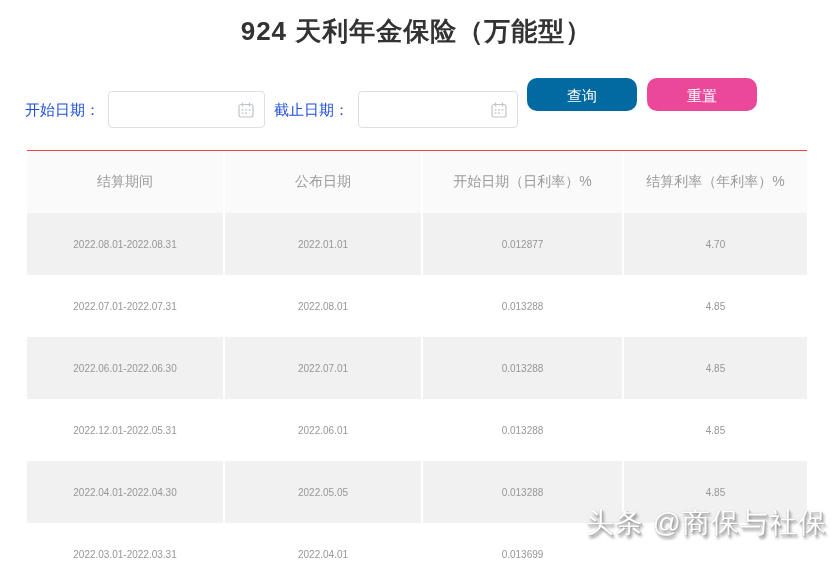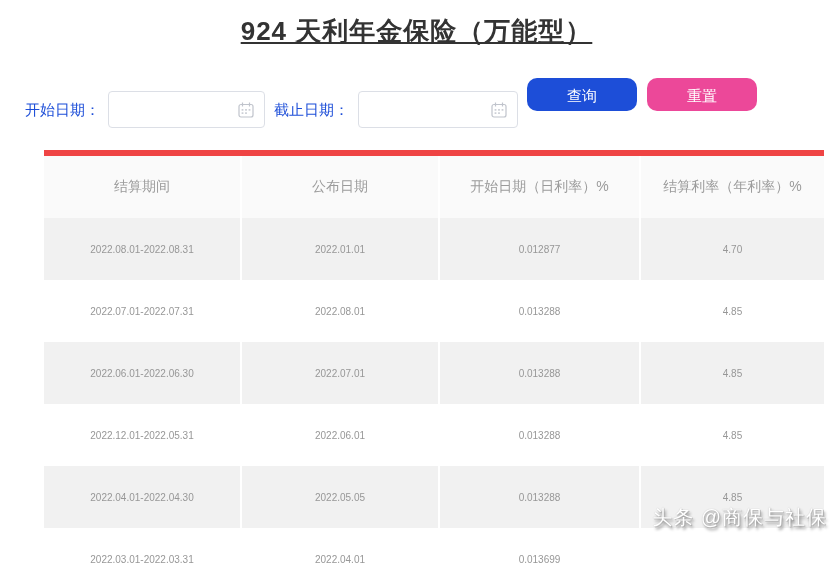--- a/index.html
+++ b/index.html
@@ -9,21 +9,20 @@
     position: relative;
     overflow: hidden;
     font-family: "Liberation Sans", "DejaVu Sans", sans-serif;
   }
   
   .page-title {
     position: absolute; top: 14px; left: 0; width: 833px;
     text-align: center;
     font-size: 26px; font-weight: 700; color: #333333;
     letter-spacing: 1px;
-    text-decoration: underline;
   }
   
   .flt-label {
     position: absolute; top: 101px;
     font-size: 15px; color: #1d4ed8; white-space: nowrap;
   }
   #start-label { left: 25px; }
   #end-label   { left: 274px; }
   .date-input {
     position: absolute; top: 91px; height: 37px; width: 157px;
@@ -46,48 +45,48 @@
     position: absolute; top: 78px; width: 110px; height: 33px;
     border: none; border-radius: 10px;
     color: #ffffff; font-size: 15px; text-align: center; line-height: 33px;
     cursor: pointer;
     font-family: "Liberation Sans", "DejaVu Sans", sans-serif;
   }
   #query-btn { left: 527px; }
   #reset-btn { left: 647px; }
   
   .rate-table {
-    position: absolute; left: 44px; top: 150px;
+    position: absolute; left: 27px; top: 150px;
     width: 780px; height: 420px;
     overflow: hidden;
     display: grid;
     grid-template-columns: 196px 196px 199px 183px;
     column-gap: 2px; row-gap: 0;
     grid-auto-rows: 62px;
-    border-top: 6px solid #ef4444;
+    border-top: 1px solid #ef4444;
     box-sizing: border-box;
   }
   .h-row, .t-row { display: contents; }
   .h-cell {
     background: #fafafa;
     color: #9b9b9b; font-size: 14px;
     display: flex; align-items: center; justify-content: center;
     white-space: nowrap;
   }
   .t-cell {
     color: #979797; font-size: 10px;
     display: flex; align-items: center; justify-content: center;
     white-space: nowrap;
   }
   .t-row:nth-of-type(odd)  .t-cell { background: #ffffff; }
   .t-row:nth-of-type(even) .t-cell { background: #f1f1f1; }
   
   .watermark {
     position: absolute; right: 6px; top: 504px;
-    font-size: 20px; color: #ffffff; letter-spacing: 1px;
+    font-size: 28px; color: #ffffff; letter-spacing: 1px;
     text-shadow: 2px 3px 3px #8d8d8d, 0 0 1px #b5b5b5, 1px 1px 0 #c7c7c7;
     white-space: nowrap;
   }
 </style>
 </head>
 <body>
 
 <div class="page-title">924 天利年金保险（万能型）</div>
 
 <span class="flt-label" id="start-label">开始日期：</span>
@@ -115,21 +114,21 @@
     <line x1="5.5" y1="1.5" x2="5.5" y2="5.5" stroke="#c0c4cc" stroke-width="1.2"></line>
     <line x1="12.5" y1="1.5" x2="12.5" y2="5.5" stroke="#c0c4cc" stroke-width="1.2"></line>
     <rect x="4.6" y="8.2" width="1.8" height="1.4" fill="#c0c4cc"></rect>
     <rect x="8.1" y="8.2" width="1.8" height="1.4" fill="#c0c4cc"></rect>
     <rect x="11.6" y="8.2" width="1.8" height="1.4" fill="#c0c4cc"></rect>
     <rect x="4.6" y="11.4" width="1.8" height="1.4" fill="#c0c4cc"></rect>
     <rect x="8.1" y="11.4" width="1.8" height="1.4" fill="#c0c4cc"></rect>
   </svg>
 </div>
 
-<button class="btn" id="query-btn" style="background:#1d4ed8;">查询</button>
+<button class="btn" id="query-btn" style="background:#0369a1;">查询</button>
 <button class="btn" id="reset-btn" style="background:#ec4899;">重置</button>
 
 <div class="rate-table">
   <div class="h-row">
     <div class="h-cell">结算期间</div>
     <div class="h-cell">公布日期</div>
     <div class="h-cell">开始日期（日利率）%</div>
     <div class="h-cell">结算利率（年利率）%</div>
   </div>
 

